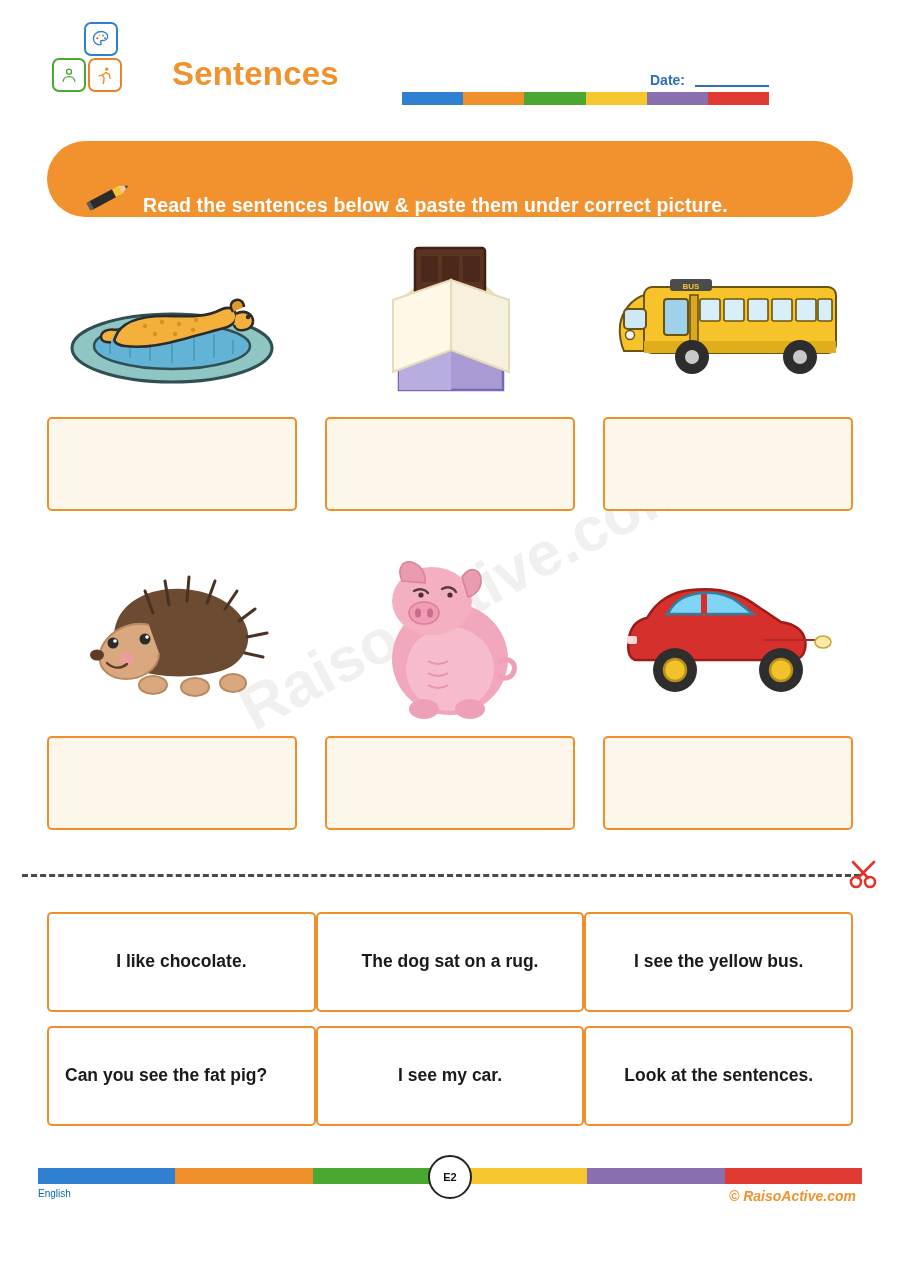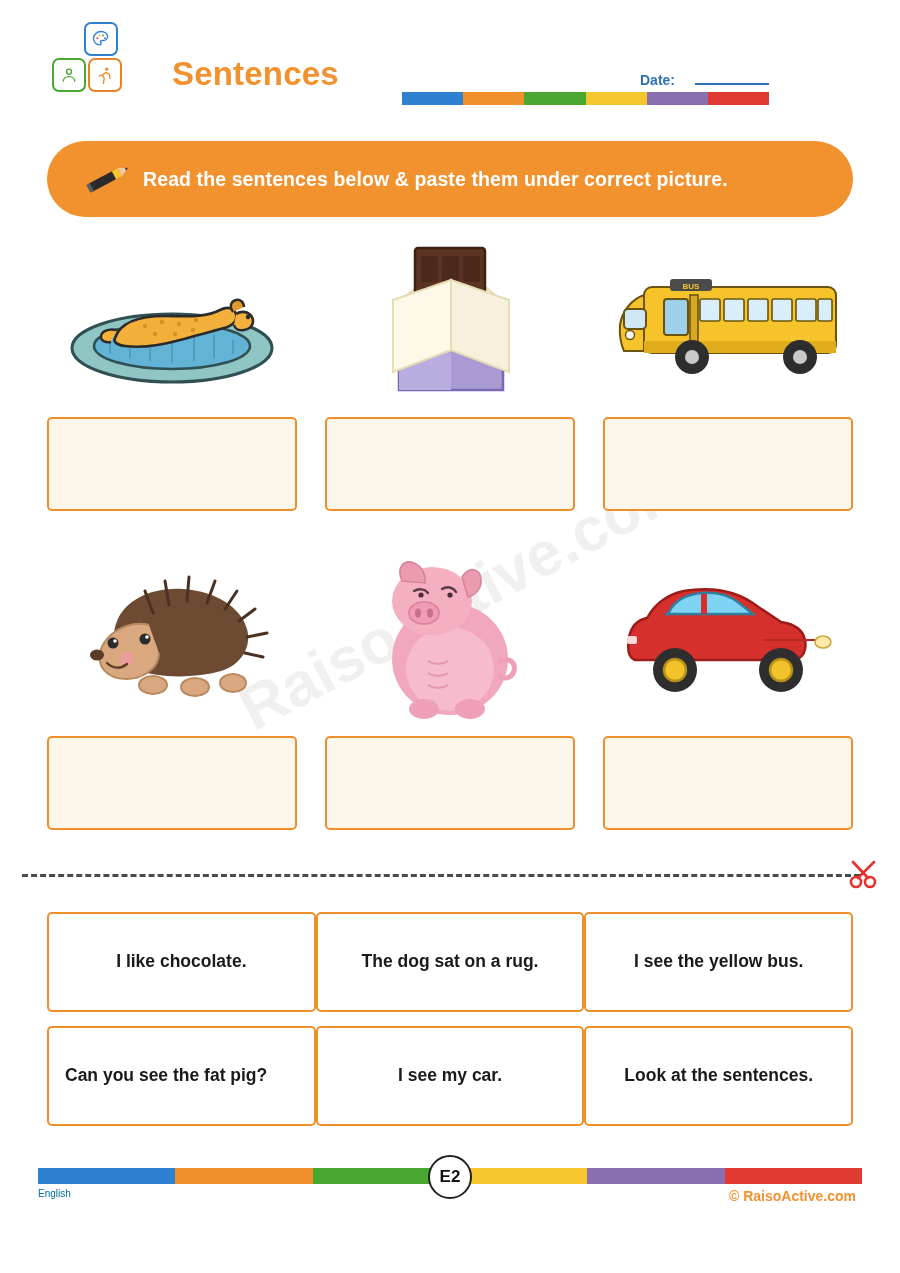--- a/index.html
+++ b/index.html
@@ -40,40 +40,40 @@
   .title {
     position: absolute; left: 172px; top: 74px;
     transform: translateY(-50%);
     font-size: 33px; font-weight: bold;
     color: #f2922e;
     letter-spacing: .2px;
   }
   .date-label {
     position: absolute; right: 47px; top: 72px;
     font-size: 14px; font-weight: bold; color: #2f6fb5;
-    display: flex; align-items: flex-start; gap: 20px;
+    display: flex; align-items: center; gap: 10px;
   }
   .date-line {
     display: inline-block;
     width: 74px; border-bottom: 2px solid #2f6fb5;
     height: 13px;
   }
   .header-bars {
     position: absolute; right: 47px; top: 92px;
     display: flex; height: 13px; width: 367px;
   }
   .header-bars span { height: 100%; }
 
   
   .banner {
     position: absolute; left: 47px; top: 141px;
     width: 806px; height: 76px;
     background: #f2922e;
     border-radius: 38px;
-    display: flex; align-items: center;
+    display: flex; align-items: flex-end;
     padding-left: 34px;
   }
   .banner-icon { width: 54px; height: 40px; flex: none; position: relative; }
   .banner-text {
     color: #ffffff;
     font-size: 19.5px;
     font-weight: bold;
     letter-spacing: .1px;
     margin-left: 8px;
   }
@@ -143,29 +143,29 @@
   }
   .footer-bars span { height: 100%; }
   .footer-badge {
     position: absolute; left: 50%; top: 1155px;
     transform: translateX(-50%);
     width: 44px; height: 44px;
     border-radius: 50%;
     background: #fff;
     border: 2.5px solid #222;
     display: flex; align-items: center; justify-content: center;
-    font-size: 17px; font-weight: bold; color: #111;
+    font-size: 11px; font-weight: bold; color: #111;
   }
   .footer-left {
     position: absolute; left: 38px; top: 1188px;
     font-size: 10px; font-weight: normal; color: #0369a1;
   }
   .footer-right {
     position: absolute; right: 44px; top: 1188px;
-    font-size: 14px; font-weight: bold; color: #f2922e;
+    font-size: 14px; font-weight: bold; color: #f2922e; font-style: italic;
   }
 
   
   .watermark {
     position: absolute;
     left: 215px; top: 560px;
     transform: rotate(-28deg);
     font-size: 62px;
     font-weight: bold;
     color: rgba(150,140,130,0.13);

